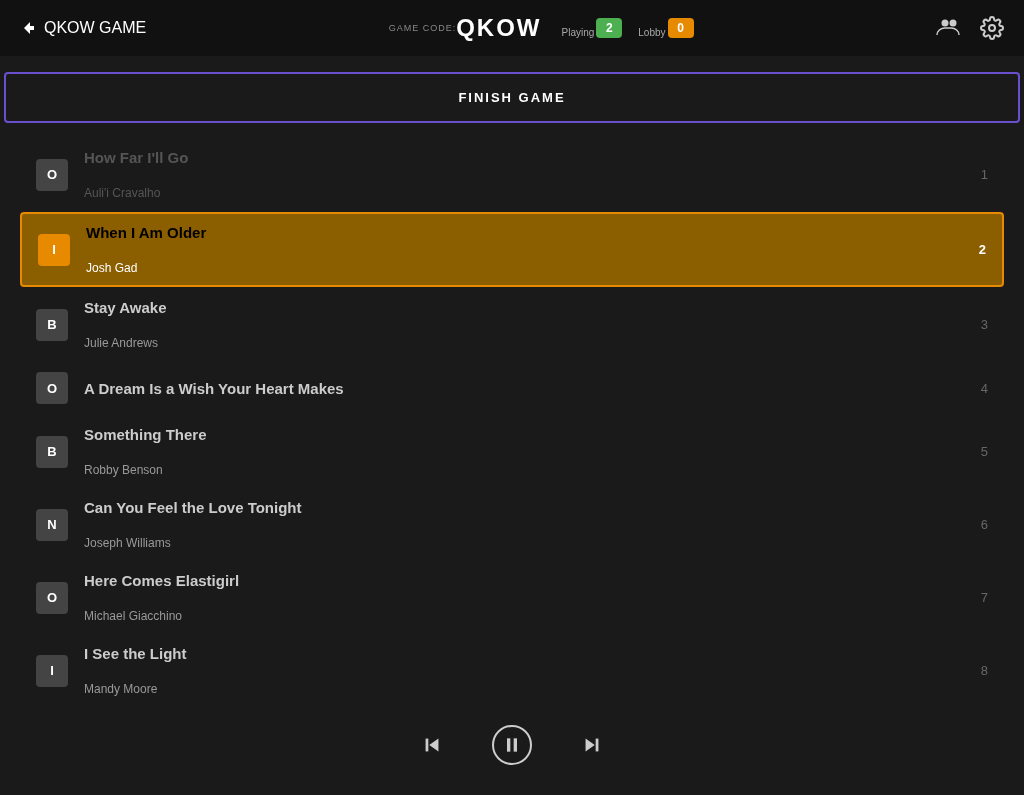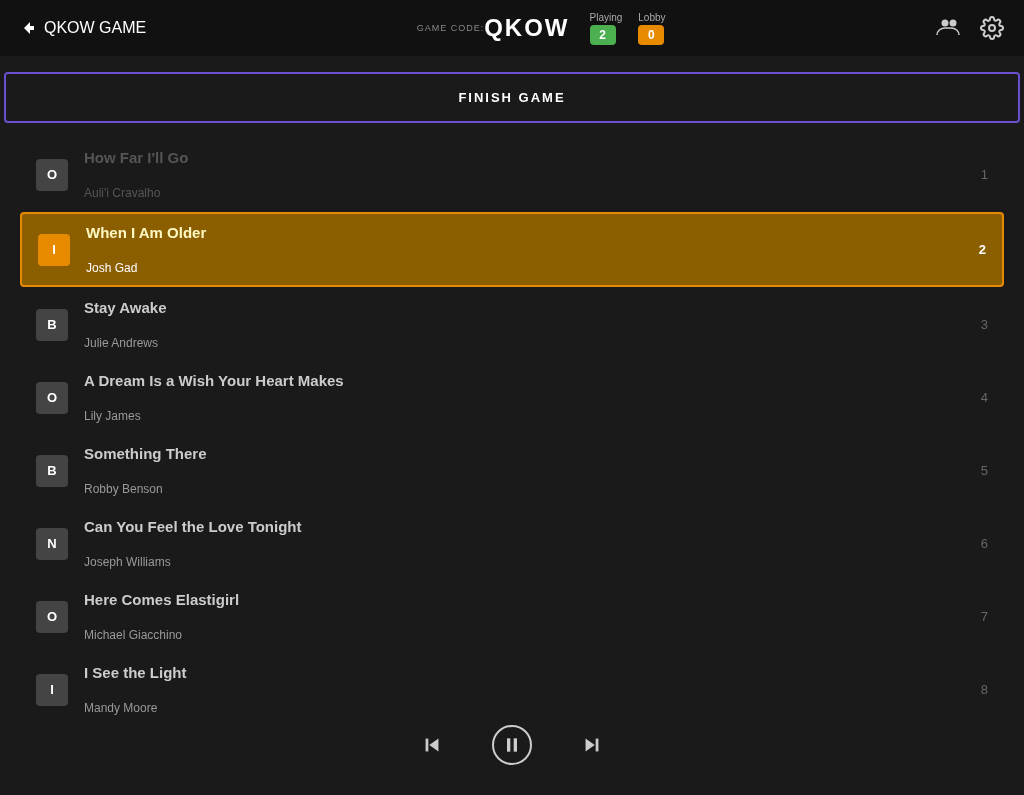--- a/index.html
+++ b/index.html
@@ -45,22 +45,22 @@
       letter-spacing: 2px;
       color: #fff;
     }
     .header-stats {
       display: flex;
       gap: 16px;
       align-items: center;
     }
     .stat-item {
       display: flex;
-      flex-direction: column;
-      align-items: flex-start;
+      flex-direction: row;
+      align-items: flex-end;
       gap: 2px;
     }
     .stat-label {
       font-size: 10px;
       color: #aaa;
     }
     .stat-badge {
       width: 26px;
       height: 20px;
       border-radius: 4px;
@@ -137,21 +137,21 @@
     }
     .song-item.active .song-letter {
       background: #e88a00;
     }
     .song-info {
       flex: 1;
     }
     .song-title {
       font-size: 15px;
       font-weight: bold;
-      color: #fef9c3;
+      color: #000000;
     }
     .song-item:not(.active) .song-title {
       color: #ccc;
     }
     .song-artist {
       font-size: 12px;
       color: #999;
       margin-top: 20px;
     }
     .song-item.active .song-artist {
@@ -278,21 +278,20 @@
       <div class="song-info">
         <div class="song-title">Stay Awake</div>
         <div class="song-artist">Julie Andrews</div>
       </div>
       <div class="song-number">3</div>
     </div>
     <div class="song-item">
       <div class="song-letter">O</div>
       <div class="song-info">
         <div class="song-title">A Dream Is a Wish Your Heart Makes</div>
-        <div class="song-artist">Lily James</div>
       </div>
       <div class="song-number">4</div>
     </div>
     <div class="song-item">
       <div class="song-letter">B</div>
       <div class="song-info">
         <div class="song-title">Something There</div>
         <div class="song-artist">Robby Benson</div>
       </div>
       <div class="song-number">5</div>

